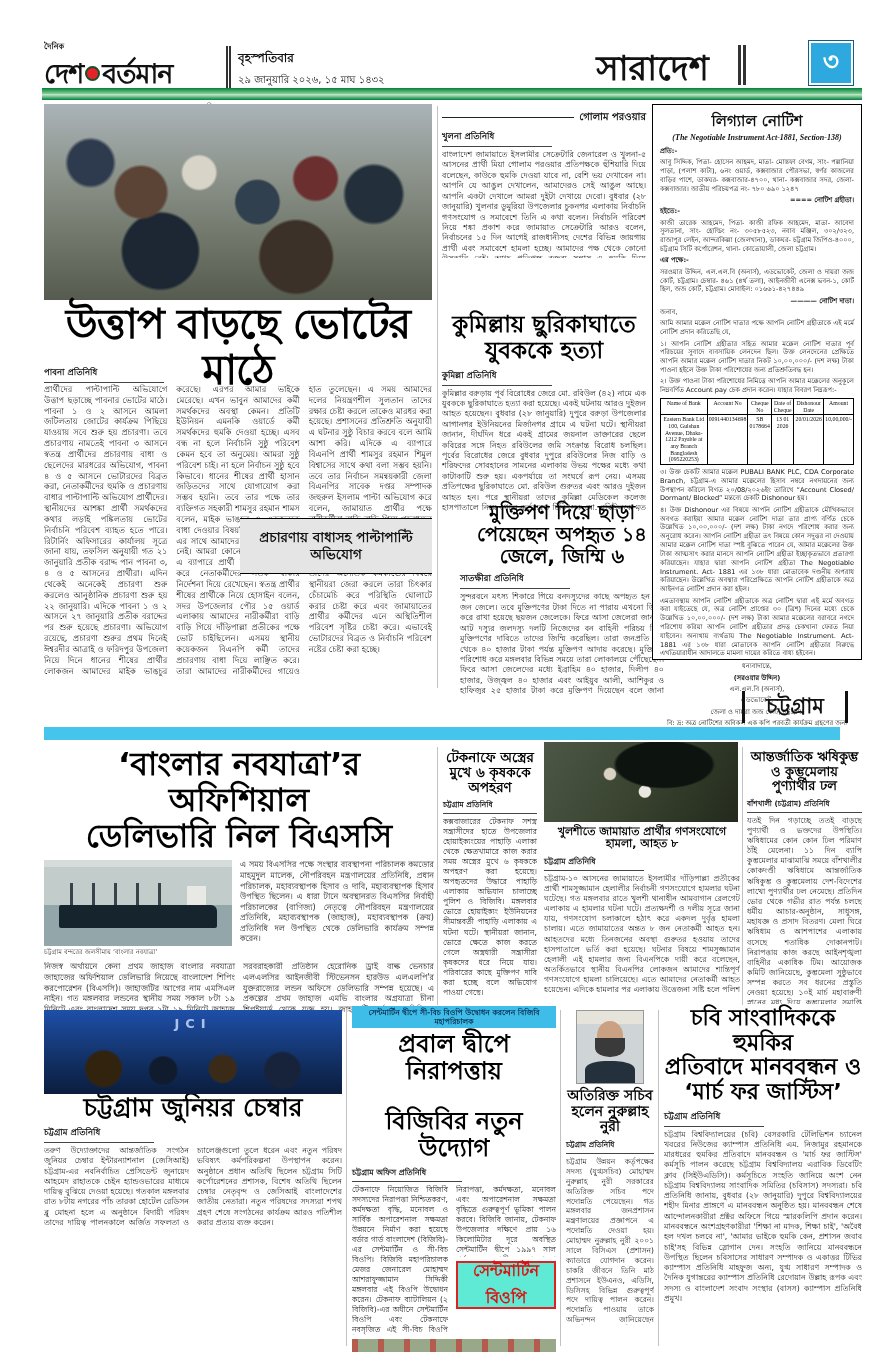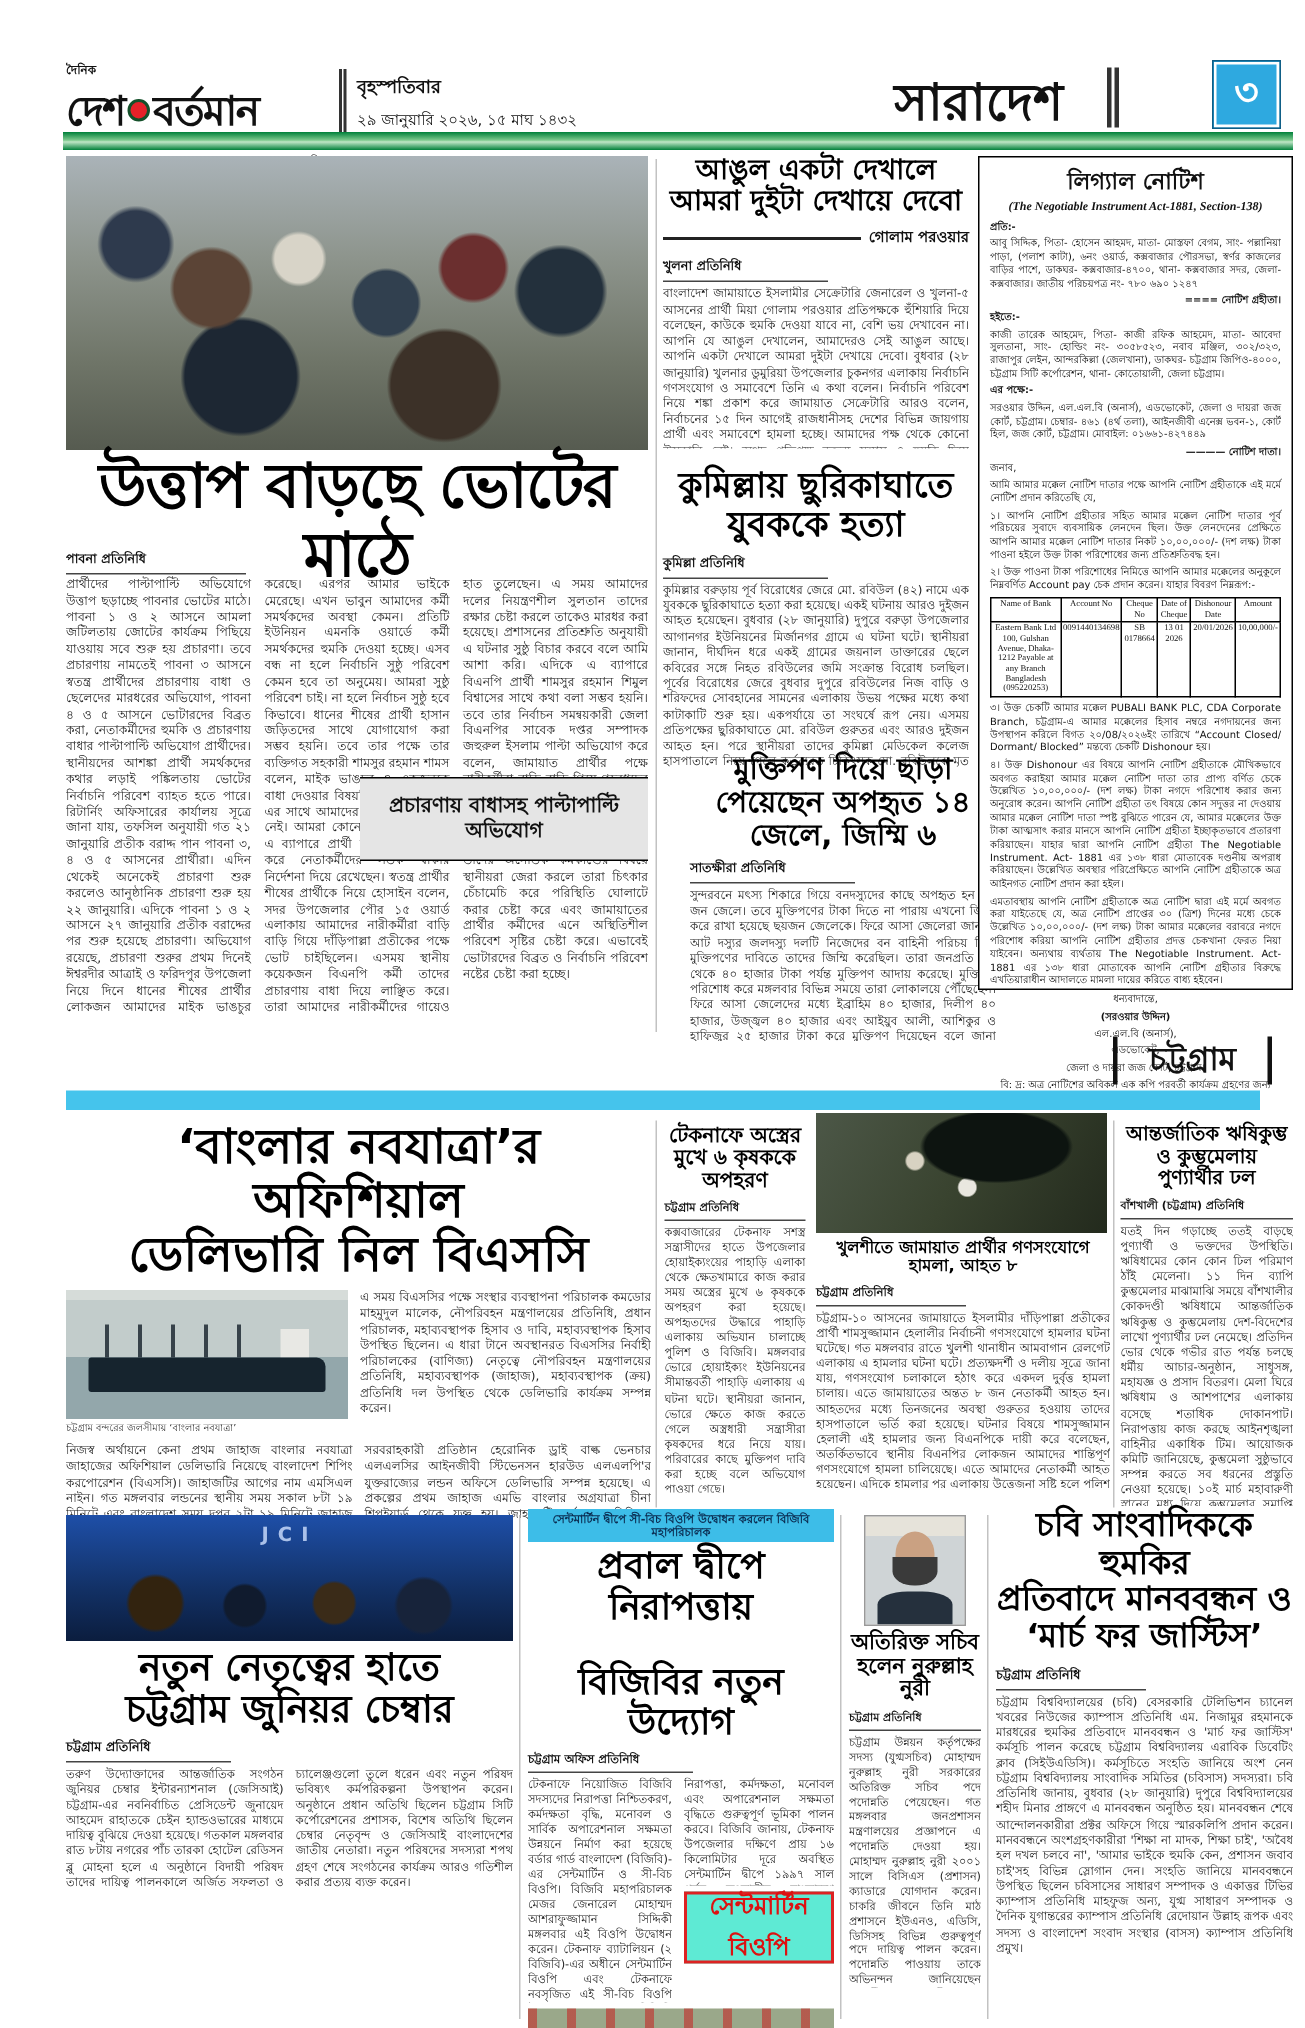--- a/index.html
+++ b/index.html
@@ -105,21 +105,20 @@
   </div>
   <div class="abs body-txt just cols3" style="left:44px;top:384px;width:388px;height:306px;font-size:8.2px;">
     <span>প্রার্থীদের পাল্টাপাল্টি অভিযোগে উত্তাপ ছড়াচ্ছে পাবনার ভোটের মাঠে। পাবনা ১ ও ২ আসনে আমলা জটিলতায় জোটের কার্যক্রম পিছিয়ে যাওয়ায় সবে শুরু হয় প্রচারণা। তবে প্রচারণায় নামতেই পাবনা ৩ আসনে স্বতন্ত্র প্রার্থীদের প্রচারণায় বাধা ও ছেলেদের মারধরের অভিযোগ, পাবনা ৪ ও ৫ আসনে ভোটারদের বিব্রত করা, নেতাকর্মীদের হুমকি ও প্রচারণায় বাধার পাল্টাপাল্টি অভিযোগ প্রার্থীদের। স্থানীয়দের আশঙ্কা প্রার্থী সমর্থকদের কথার লড়াই পঙ্কিলতায় ভোটের নির্বাচনি পরিবেশ ব্যাহত হতে পারে। রিটার্নিং অফিসারের কার্যালয় সূত্রে জানা যায়, তফসিল অনুযায়ী গত ২১ জানুয়ারি প্রতীক বরাদ্দ পান পাবনা ৩, ৪ ও ৫ আসনের প্রার্থীরা। এদিন থেকেই অনেকেই প্রচারণা শুরু করলেও আনুষ্ঠানিক প্রচারণা শুরু হয় ২২ জানুয়ারি। এদিকে পাবনা ১ ও ২ আসনে ২৭ জানুয়ারি প্রতীক বরাদ্দের পর শুরু হয়েছে প্রচারণা। অভিযোগ রয়েছে, প্রচারণা শুরুর প্রথম দিনেই ঈশ্বরদীর আত্রাই ও ফরিদপুর উপজেলা নিয়ে</span>
     <span>দিনে ধানের শীষের প্রার্থীর লোকজন আমাদের মাইক ভাঙচুর করেছে। এরপর আমার ভাইকে মেরেছে। এখন ভাবুন আমাদের কর্মী সমর্থকদের অবস্থা কেমন। প্রতিটি ইউনিয়ন এমনকি ওয়ার্ডে কর্মী সমর্থকদের হুমকি দেওয়া হচ্ছে। এসব বন্ধ না হলে নির্বাচনি সুষ্ঠু পরিবেশ কেমন হবে তা অনুমেয়। আমরা সুষ্ঠু পরিবেশ চাই। না হলে নির্বাচন সুষ্ঠু হবে কিভাবে। ধানের শীষের প্রার্থী হাসান জড়িতদের সাথে যোগাযোগ করা সম্ভব হয়নি। তবে তার পক্ষে তার ব্যক্তিগত সহকারী শামসুর রহমান শামস বলেন, মাইক ভাঙচুর ও একজনকে বাধা দেওয়ার বিষয়টি আমরা শুনেছি। এর সাথে আমাদের কোনো সম্পৃক্ততা নেই। আমরা কোনো সংঘাত চাই না। এ ব্যাপারে প্রার্থী তৃতীয়পক্ষকে দায়ী করে নেতাকর্মীদের সতর্ক থাকার নির্দেশনা দিয়ে রেখেছেন। স্বতন্ত্র প্রার্থীর শীষের প্রার্থীকে নিয়ে</span>
     <span>হোসাইন বলেন, সদর উপজেলার পৌর ১৫ ওয়ার্ড এলাকায় আমাদের নারীকর্মীরা বাড়ি বাড়ি গিয়ে দাঁড়িপাল্লা প্রতীকের পক্ষে ভোট চাইছিলেন। এসময় স্থানীয় কয়েকজন বিএনপি কর্মী তাদের প্রচারণায় বাধা দিয়ে লাঞ্ছিত করে। তারা আমাদের নারীকর্মীদের গায়েও হাত তুলেছেন। এ সময় আমাদের দলের নিয়ন্ত্রণশীল সুলতান তাদের রক্ষার চেষ্টা করলে তাকেও মারধর করা হয়েছে। প্রশাসনের প্রতিশ্রুতি অনুযায়ী এ ঘটনার সুষ্ঠু বিচার করবে বলে আমি আশা করি। এদিকে এ ব্যাপারে বিএনপি প্রার্থী শামসুর রহমান শিমুল বিশ্বাসের সাথে কথা বলা সম্ভব হয়নি। তবে তার নির্বাচন সমন্বয়কারী জেলা বিএনপির সাবেক দপ্তর সম্পাদক জহুরুল ইসলাম পাল্টা অভিযোগ করে বলেন, জামায়াত প্রার্থীর পক্ষে নারীকর্মীরা বাড়ি বাড়ি গিয়ে গৃহবধূদের কাছ থেকে কৌশলে ভোটার আইডি নম্বর ও বিকাশ নম্বর সংগ্রহ করছিল। ভোটের বিনিময়ে নানা প্রলোভন দেখানোয় এলাকাবাসী বিক্ষুব্ধ হয়। তাদের অনৈতিক কর্মকাণ্ডের বিষয়ে স্থানীয়রা জেরা করলে তারা চিৎকার চেঁচামেচি করে পরিস্থিতি ঘোলাটে করার চেষ্টা করে এবং জামায়াতের প্রার্থীর কর্মীদের এনে অস্থিতিশীল পরিবেশ সৃষ্টির চেষ্টা করে। এভাবেই ভোটারদের বিব্রত ও নির্বাচনি পরিবেশ নষ্টের চেষ্টা করা হচ্ছে।</span>
   </div>
   <div class="abs quote-box" style="left:240px;top:518px;width:192px;height:56px;">প্রচারণায় বাধাসহ পাল্টাপাল্টি অভিযোগ</div>
   <div class="abs vrule" style="left:437px;top:106px;height:582px;"></div>
 
   <div class="abs" style="left:442px;top:104px;width:204px;">
-    <div class="hl ctr" style="font-size:18.5px;">আঙুল একটা দেখালে আমরা দুইটা দেখায়ে দেবো</div>
     <div class="attr-row" style="margin-top:5px;">
       <span class="attr-line"></span>
       <span style="font-size:10px;font-weight:bold;">গোলাম পরওয়ার</span>
     </div>
     <div class="byline" style="width:110px;margin-top:4px;">খুলনা প্রতিনিধি</div>
     <div class="body-txt just" style="height:108px;font-size:7.9px;">বাংলাদেশ জামায়াতে ইসলামীর সেক্রেটারি জেনারেল ও খুলনা-৫ আসনের প্রার্থী মিয়া গোলাম পরওয়ার প্রতিপক্ষকে হুঁশিয়ারি দিয়ে বলেছেন, কাউকে হুমকি দেওয়া যাবে না, বেশি ভয় দেখাবেন না। আপনি যে আঙুল দেখালেন, আমাদেরও সেই আঙুল আছে। আপনি একটা দেখালে আমরা দুইটা দেখায়ে দেবো। বুধবার (২৮ জানুয়ারি) খুলনার ডুমুরিয়া উপজেলার চুকনগর এলাকায় নির্বাচনি গণসংযোগ ও সমাবেশে তিনি এ কথা বলেন। নির্বাচনি পরিবেশ নিয়ে শঙ্কা প্রকাশ করে জামায়াত সেক্রেটারি আরও বলেন, নির্বাচনের ১৫ দিন আগেই রাজধানীসহ দেশের বিভিন্ন জায়গায় প্রার্থী এবং সমাবেশে হামলা হচ্ছে। আমাদের পক্ষ থেকে কোনো উসকানি নেই। অথচ প্রতিপক্ষ বক্তব্য সন্ত্রাস ও হুমকি দিয়ে যাচ্ছেন, এমনকি নারী কর্মীদের মিটিংয়ে যাওয়ার সময়ও হামলা করা হচ্ছে। তিনি আরও বলেন, ক্ষমতায় যাওয়ার আগেই যারা মা-বোনদের গায়ে হাত দেয় বা হুমকি দেয়, ক্ষমতায় গেলে তারা কী করবে, তা মানুষকে এখনই বুঝে নিতে হবে। শান্তিপূর্ণ নির্বাচনের স্বার্থে অন্তর্বর্তীকালীন সরকার ও নির্বাচন কমিশনের হস্তক্ষেপ কামনা করে তিনি বলেন, এসব সন্ত্রাসীদের ধরা দরকার। তাদের কাছে থাকা অবৈধ অস্ত্র উদ্ধার করে আইনের আওতায় আনতে হবে।</div>
   </div>
 
   <div class="abs" style="left:442px;top:312px;width:204px;">
     <div class="hl ctr" style="font-size:23px;">কুমিল্লায় ছুরিকাঘাতে যুবককে হত্যা</div>
@@ -219,21 +218,20 @@
   <div class="abs" style="left:747px;top:750px;width:115px;">
     <div class="hl ctr" style="font-size:13px;">আন্তর্জাতিক ঋষিকুম্ভ ও কুম্ভমেলায় পুণ্যার্থীর ঢল</div>
     <div class="byline" style="margin-top:4px;font-size:7.3px;">বাঁশখালী (চট্টগ্রাম) প্রতিনিধি</div>
     <div class="body-txt just" style="height:188px;font-size:7.7px;">যতই দিন গড়াচ্ছে ততই বাড়ছে পুণ্যার্থী ও ভক্তদের উপস্থিতি। ঋষিধামের কোন কোন ঢিল পরিমাণ ঠাঁই মেলেনা। ১১ দিন ব্যাপি কুম্ভমেলার মাঝামাঝি সময়ে বাঁশখালীর কোকদণ্ডী ঋষিধামে আন্তর্জাতিক ঋষিকুম্ভ ও কুম্ভমেলায় দেশ-বিদেশের লাখো পুণ্যার্থীর ঢল নেমেছে। প্রতিদিন ভোর থেকে গভীর রাত পর্যন্ত চলছে ধর্মীয় আচার-অনুষ্ঠান, সাধুসঙ্গ, মহাযজ্ঞ ও প্রসাদ বিতরণ। মেলা ঘিরে ঋষিধাম ও আশপাশের এলাকায় বসেছে শতাধিক দোকানপাট। নিরাপত্তায় কাজ করছে আইনশৃঙ্খলা বাহিনীর একাধিক টিম। আয়োজক কমিটি জানিয়েছে, কুম্ভমেলা সুষ্ঠুভাবে সম্পন্ন করতে সব ধরনের প্রস্তুতি নেওয়া হয়েছে। ১০ই মার্চ মহাবারুণী স্নানের মধ্য দিয়ে কুম্ভমেলার সমাপ্তি ঘটবে বলে জানা গেছে।</div>
   </div>
 
   <div class="abs" style="left:44px;top:1010px;width:298px;">
     <div class="photo photo-jci" style="width:298px;height:84px;">
       <div class="jci-txt">JCI</div>
     </div>
-    <div class="hl ctr" style="font-size:25px;margin-top:4px;">নতুন নেতৃত্বের হাতে</div>
     <div class="hl ctr" style="font-size:25px;">চট্টগ্রাম জুনিয়র চেম্বার</div>
     <div class="byline" style="width:110px;margin-top:4px;">চট্টগ্রাম প্রতিনিধি</div>
     <div class="body-txt just cols2" style="height:150px;font-size:7.8px;">তরুণ উদ্যোক্তাদের আন্তর্জাতিক সংগঠন জুনিয়র চেম্বার ইন্টারন্যাশনাল (জেসিআই) চট্টগ্রাম-এর নবনির্বাচিত প্রেসিডেন্ট জুনায়েদ আহমেদ রাহাতকে চেইন হ্যান্ডওভারের মাধ্যমে দায়িত্ব বুঝিয়ে দেওয়া হয়েছে। গতকাল মঙ্গলবার রাত ৮টায় নগরের পাঁচ তারকা হোটেল রেডিসন ব্লু মোহনা হলে এ অনুষ্ঠানে বিদায়ী পরিষদ তাদের দায়িত্ব পালনকালে অর্জিত সফলতা ও চ্যালেঞ্জগুলো তুলে ধরেন এবং নতুন পরিষদ ভবিষ্যৎ কর্মপরিকল্পনা উপস্থাপন করেন। অনুষ্ঠানে প্রধান অতিথি ছিলেন চট্টগ্রাম সিটি কর্পোরেশনের প্রশাসক, বিশেষ অতিথি ছিলেন চেম্বার নেতৃবৃন্দ ও জেসিআই বাংলাদেশের জাতীয় নেতারা। নতুন পরিষদের সদস্যরা শপথ গ্রহণ শেষে সংগঠনের কার্যক্রম আরও গতিশীল করার প্রত্যয় ব্যক্ত করেন।</div>
   </div>
   <div class="abs vrule" style="left:346px;top:1010px;height:336px;"></div>
 
   <div class="abs" style="left:352px;top:1006px;width:204px;">
     <div class="minibar">সেন্টমার্টিন দ্বীপে সী-বিচ বিওপি উদ্বোধন করলেন বিজিবি মহাপরিচালক</div>
     <div class="hl ctr" style="font-size:24px;margin-top:3px;">প্রবাল দ্বীপে নিরাপত্তায়</div>
     <div class="hl ctr" style="font-size:24px;margin-top:23px;">বিজিবির নতুন উদ্যোগ</div>

